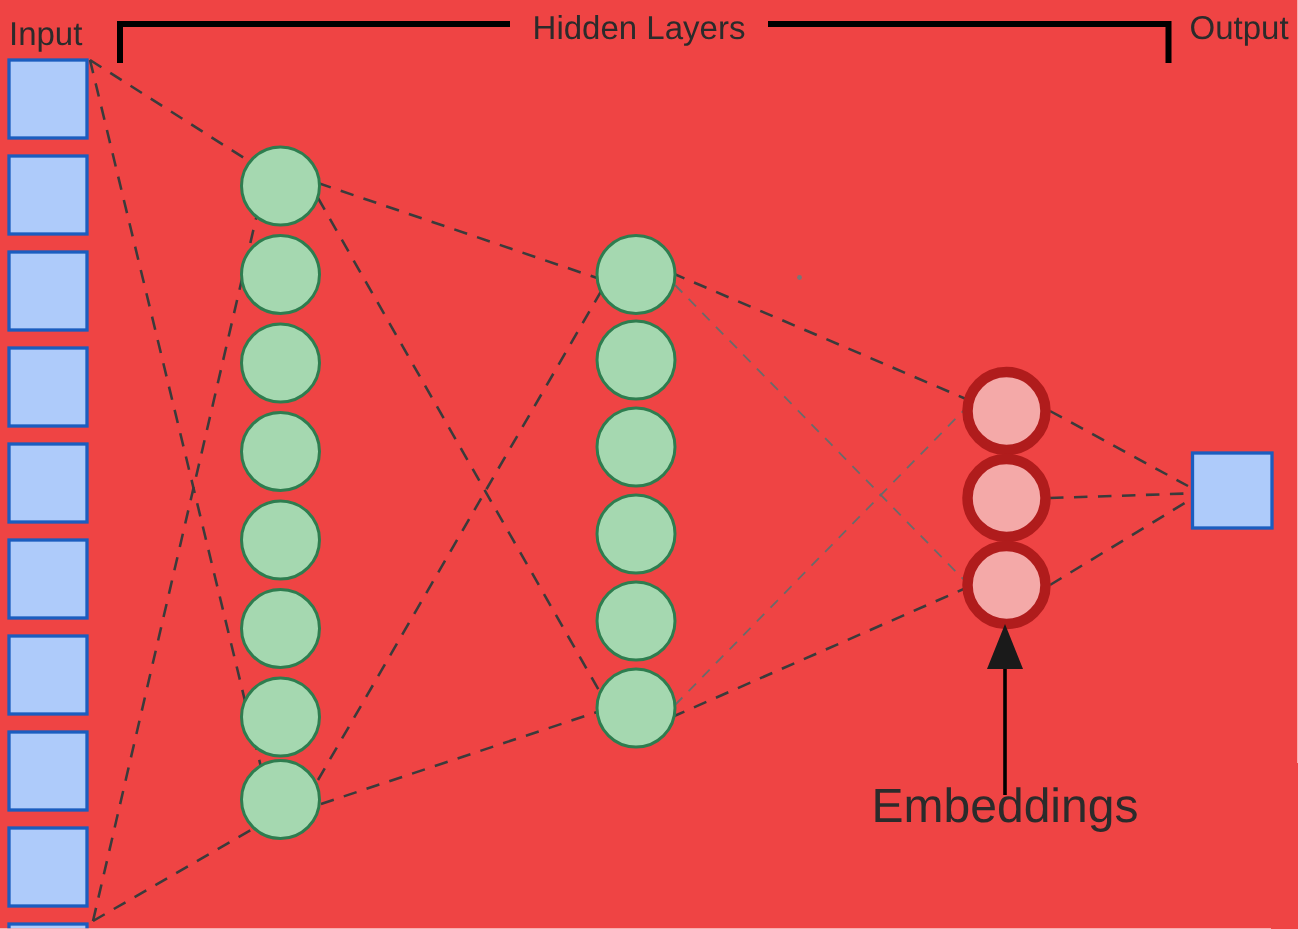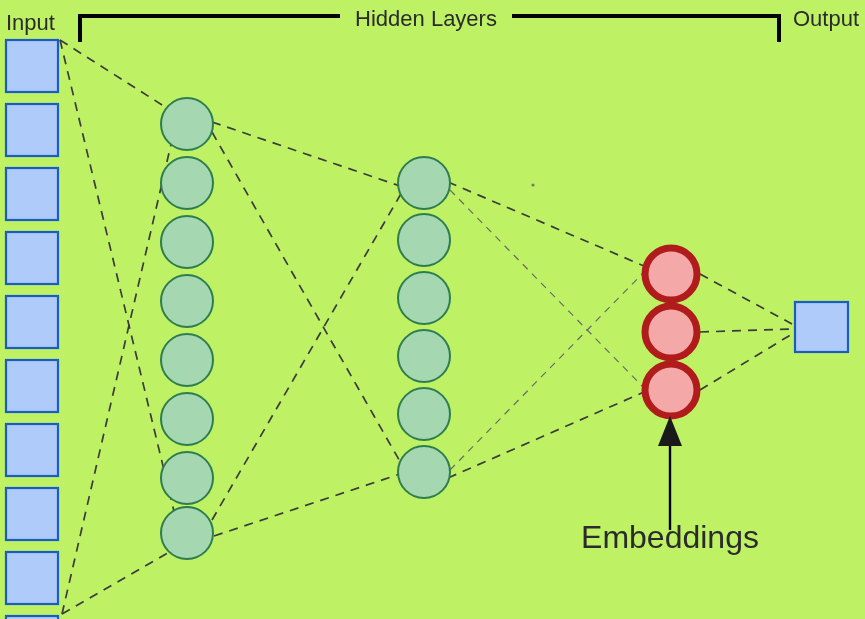--- a/index.html
+++ b/index.html
@@ -7,21 +7,21 @@
     padding: 0;
     background: #ffffff;
   }
   body {
     font-family: "Liberation Sans", sans-serif;
   }
   #diagram-root {
     position: relative;
     width: 865px;
     height: 619px;
-    background: #bef264;
+    background: #ef4444;
     overflow: hidden;
   }
   #nn-svg {
     position: absolute;
     left: 0;
     top: 0;
     width: 865px;
     height: 619px;
   }
   .label-text {

